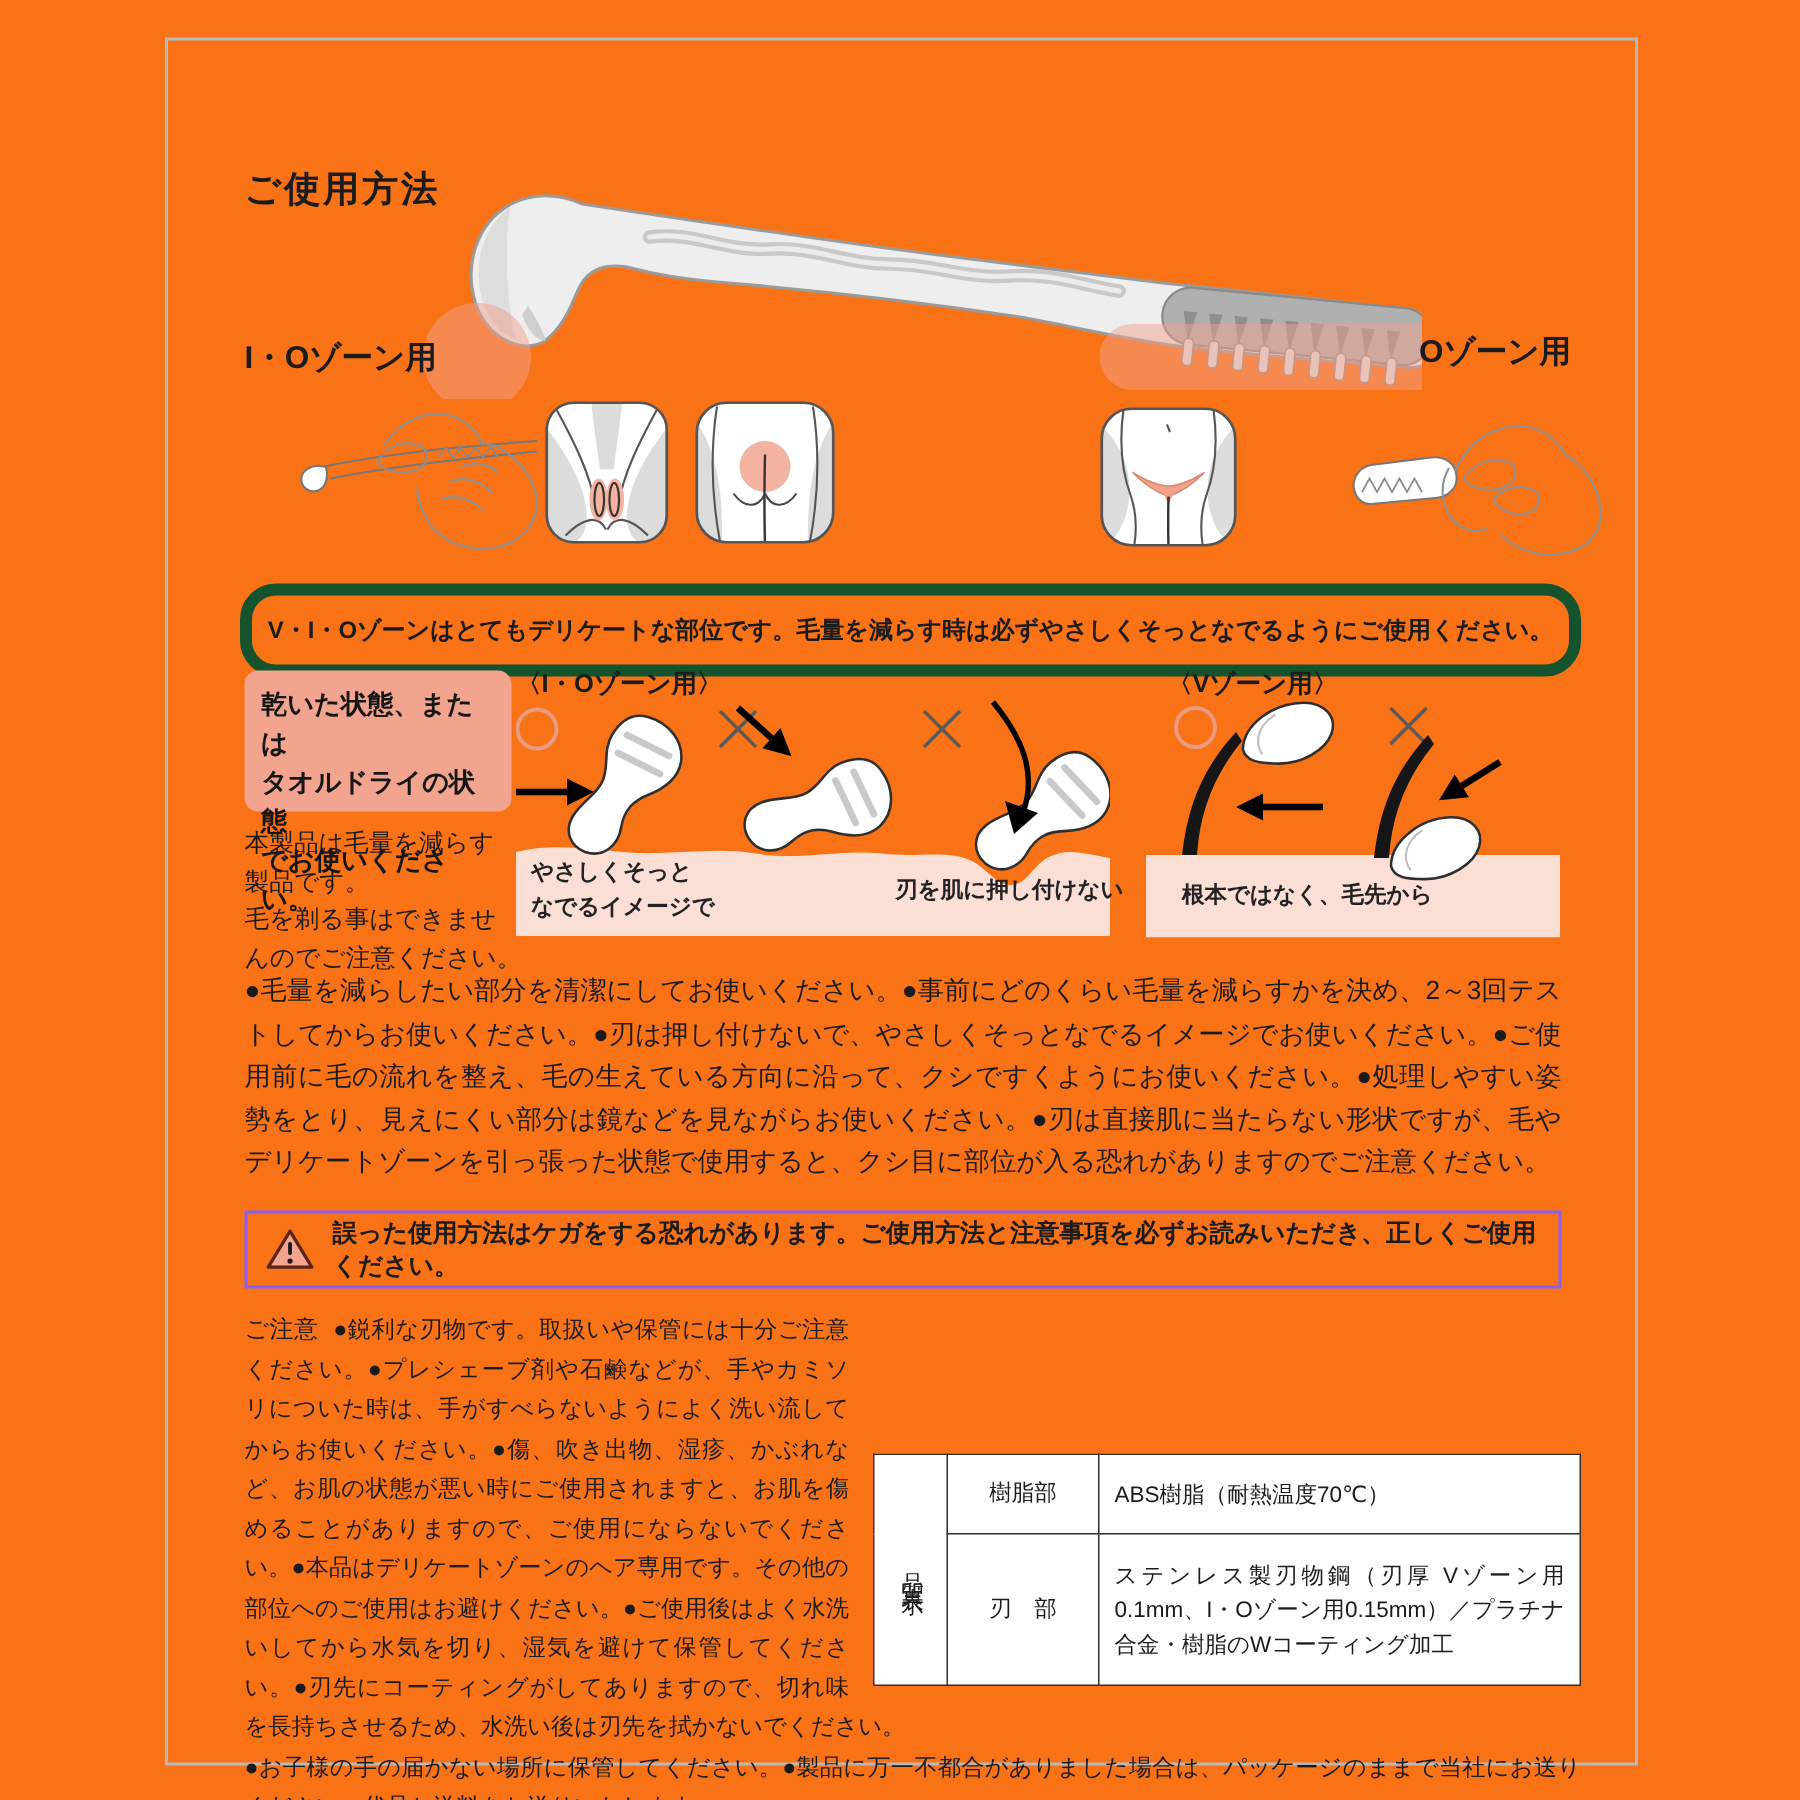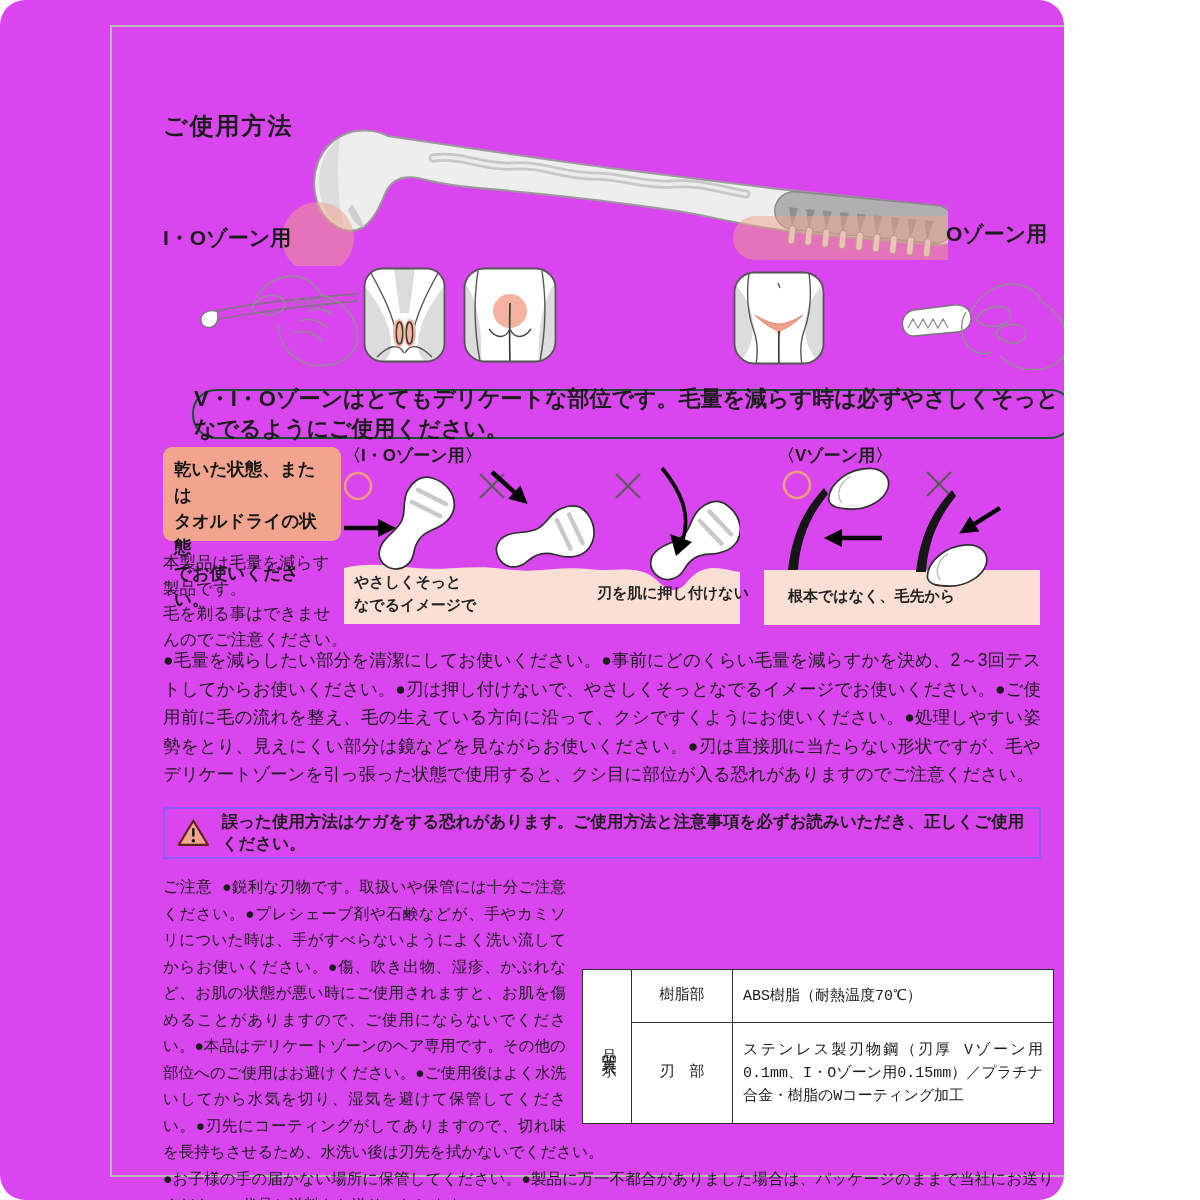--- a/index.html
+++ b/index.html
@@ -1,50 +1,50 @@
 <!DOCTYPE html>
 <html><head>
 <meta charset="utf-8">
 <style>
   html,body{margin:0;padding:0;background:#fff;}
-  .page{position:relative;width:1064px;height:1200px;background:#d946ef;overflow:hidden;
-        font-family:"Liberation Sans","DejaVu Sans",sans-serif;color:#1b1b1b;border-radius:25px;}
+  .page{position:relative;width:1200px;height:1200px;background:#f97316;overflow:hidden;
+        font-family:"Liberation Sans","DejaVu Sans",sans-serif;color:#1b1b1b;}
   .frame{position:absolute;left:110px;top:25px;width:978px;height:1148px;border:2px solid #b9b9b9;}
   .abs{position:absolute;}
   .title{left:163px;top:110px;font-size:24px;font-weight:bold;letter-spacing:2px;}
   .label-io{left:163px;top:224px;font-size:21px;font-weight:600;}
   .label-v{left:946px;top:220px;font-size:21px;font-weight:600;}
   .razor-svg{left:248px;top:98px;}
   .hand-left-svg{left:196px;top:253px;}
   .hand-right-svg{left:896px;top:252px;}
   .body1-svg{left:363px;top:267px;}
   .body2-svg{left:463px;top:267px;}
   .body3-svg{left:733px;top:271px;}
-  .banner{left:160px;top:389px;width:878px;height:46px;border:2px solid #14532d;border-radius:24px;
-          display:flex;align-items:center;justify-content:center;font-size:22px;font-weight:bold;margin-left:32px;}
+  .banner{left:160px;top:389px;width:878px;height:46px;border:8px solid #14532d;border-radius:24px;
+          display:flex;align-items:center;justify-content:center;font-size:16px;font-weight:bold;}
   .dry-box{left:163px;top:447px;width:178px;height:94px;background:#F2A48F;border-radius:9px;
            box-sizing:border-box;padding:9px 11px;font-size:17.5px;font-weight:bold;line-height:26px;
            white-space:pre-line;color:#161616;}
   .reduce-note{left:163px;top:550px;width:192px;font-size:16.5px;line-height:25.5px;white-space:pre-line;}
   .usage-io-head{left:344px;top:444px;font-size:17px;font-weight:bold;}
   .usage-v-head{left:764px;top:444px;font-size:17px;font-weight:bold;margin-left:14px;}
   .usage-io-svg{left:344px;top:466px;}
   .usage-v-svg{left:764px;top:464px;}
   .cap{font-size:15px;font-weight:bold;color:#222;}
   .cap-io-1{left:354px;top:570px;width:160px;white-space:pre-line;line-height:23px;}
   .cap-io-2{left:499px;top:584px;width:250px;text-align:right;}
   .cap-v{left:788px;top:587px;width:230px;text-align:left;}
   .instructions{left:163px;top:646px;width:878px;font-size:17.5px;line-height:28.5px;text-align:justify;}
   .warning-box{left:163px;top:807px;width:878px;height:52px;border:2px solid #8b5cf6;box-sizing:border-box;
                display:flex;align-items:center;gap:12px;padding:0 12px;}
   .warning-text{font-size:16.5px;font-weight:bold;}
   .caution{left:163px;top:874px;width:891px;font-size:15.5px;line-height:26.5px;text-align:justify;}
   .caution-head{font-size:16px;font-weight:normal;margin-right:10px;}
   .caution-tail{display:block;}
-  .spec-wrap{float:right;margin:95px 0 0 16px;font-family:Liberation Mono, monospace;}
+  .spec-wrap{float:right;margin:95px 0 0 16px;}
   table.spec{border-collapse:collapse;background:#fff;}
   table.spec td{border:1.5px solid #2f2f2f;font-size:15px;vertical-align:middle;}
   td.vert{width:36px;writing-mode:vertical-rl;text-orientation:upright;text-align:center;
           letter-spacing:5px;padding:6px 9px;}
   td.lbl{width:92px;text-align:center;padding:6px 4px;}
   td.val{width:300px;padding:7px 10px;line-height:23px;}
   tr.r1 td{height:38px;}
   tr.r2 td{height:86px;}
 </style>
 </head>

